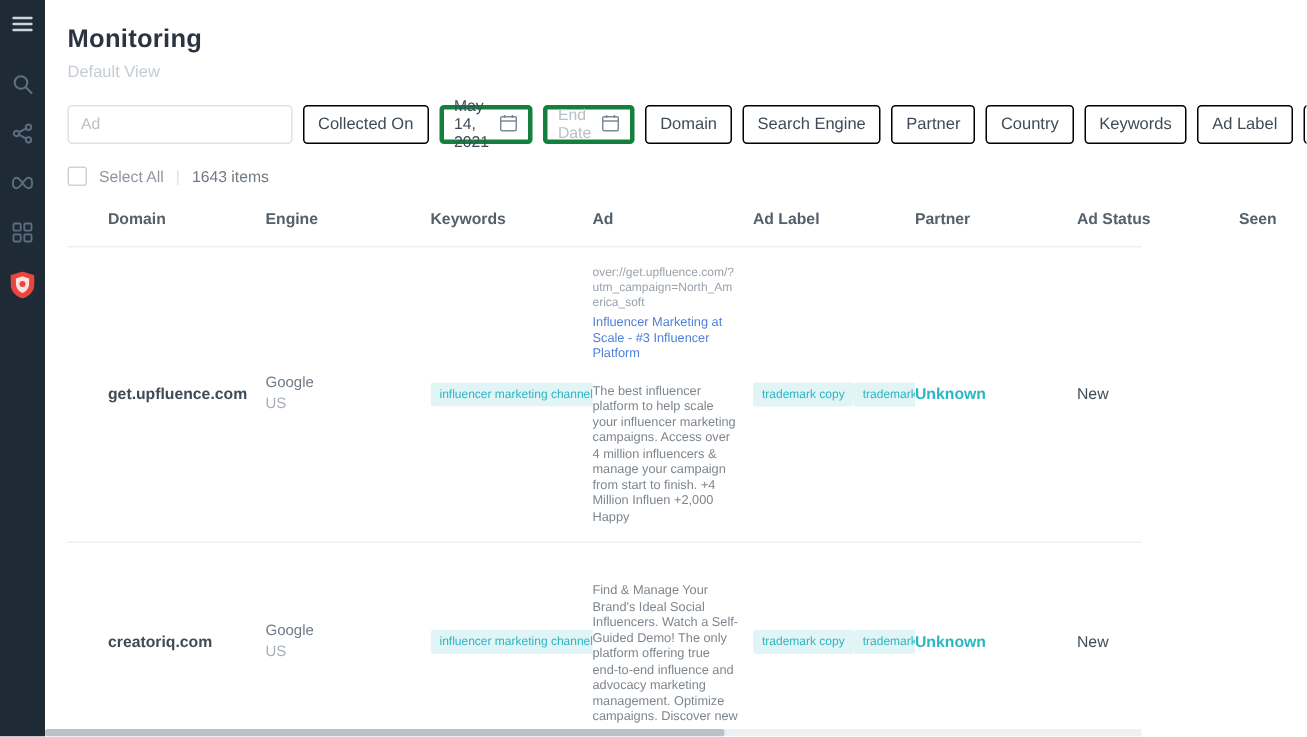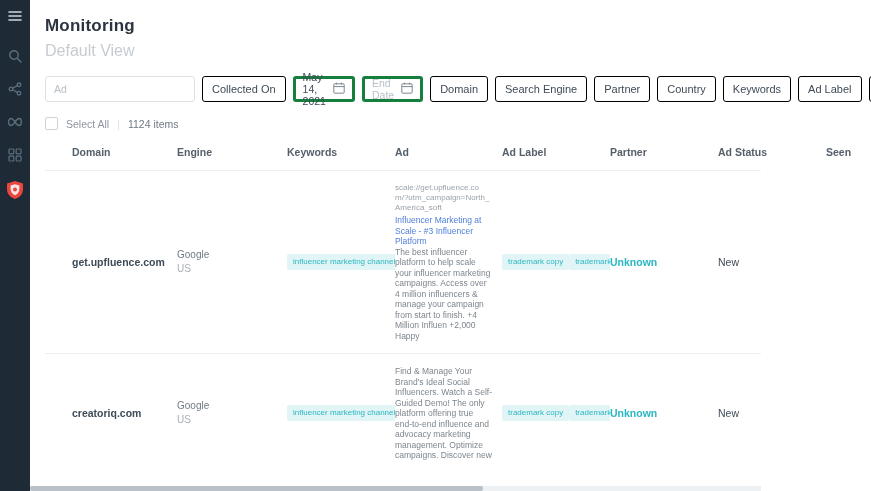--- a/index.html
+++ b/index.html
@@ -11,21 +11,21 @@
   .sidebar { width:30px; height:100%; background:#1e2b36; flex:0 0 30px;
     display:flex; flex-direction:column; align-items:center; padding-top:9px; }
   .side-icon { width:16px; height:14px; display:flex; align-items:center; justify-content:center; cursor:pointer; }
   .side-icon + .side-icon { margin-top:19px; }
   .side-icon.search-gap { margin-top:26px; }
   .side-icon.shield { height:18px; }
 
   
   .main { flex:1; padding:16px 0 0 15px; position:relative; min-width:0; }
   h1.page-title { font-size:17px; font-weight:bold; color:#2b3440; letter-spacing:0.2px; }
-  .subtitle { margin-top:6px; font-size:16px; color:#c5ccd2; cursor:pointer; }
+  .subtitle { margin-top:6px; font-size:11px; color:#c5ccd2; cursor:pointer; }
 
   
   .filter-bar { display:flex; align-items:center; gap:7px; margin-top:16px; }
   .ad-input { width:150px; height:26px; border:1px solid #dde2e6; border-radius:3px;
     padding:0 8px; font-size:10.5px; color:#414d59; outline:none; font-family:inherit; }
   .ad-input::placeholder { color:#b8c0c7; }
   .fbtn { height:26px; padding:0 9px; background:#fff; border:1px solid #000000;
     border-radius:3px; font-size:11px; color:#3f4b57; cursor:pointer; white-space:nowrap;
     font-family:inherit; }
   .date-field { height:26px; border:3px solid #15803d; border-radius:3px; background:#fff;
@@ -51,21 +51,21 @@
   .cell { font-size:10.5px; overflow:hidden; padding-right:10px; }
   .cell.domain { font-weight:bold; color:#3f4b57; }
   .engine-name { color:#707a84; font-size:10px; line-height:14px; }
   .engine-region { color:#a8b0b8; font-size:10px; line-height:14px; }
   .tag { display:inline-block; background:#e1f4f6; color:#2ab7c3; font-size:8px;
     line-height:10px; padding:3px 6px; border-radius:2px; white-space:nowrap; }
   .labels .tag { margin:3px 0; }
   .labels { display:flex; flex-direction:row; align-items:flex-start; }
   .ad-url { font-size:8px; color:#9aa3ab; line-height:10px; word-break:break-all; }
   .ad-title { font-size:8.5px; color:#4e7fd9; line-height:10.5px; margin-top:2px; cursor:pointer; }
-  .ad-desc { font-size:8.5px; color:#7d868e; line-height:10.5px; margin-top:0; }
+  .ad-desc { font-size:8.5px; color:#7d868e; line-height:10.5px; margin-top:14px; }
   .cell.partner { color:#2ab7c3; font-weight:bold; cursor:pointer; }
   .cell.status { color:#3f4b57; }
 
   
   .hscroll-track { position:absolute; left:30px; right:0; bottom:0; height:5px; background:#eef1f3; }
   .hscroll-thumb { position:absolute; left:0; top:0; height:5px; width:62%; background:#b9c2c9; border-radius:2px; cursor:grab; }
 </style>
 </head>
 <body>
 
@@ -164,21 +164,21 @@
           <button class="fbtn">Keywords</button>
           <button class="fbtn">Ad Label</button>
           <button class="fbtn">Ad Status</button>
         </span>
     </div>
 
     <div class="select-bar">
       <span class="checkbox"></span>
       <span class="select-label">Select All</span>
       <span class="sep">|</span>
-      <span class="items-count">1124 items</span>
+      <span class="items-count">1643 items</span>
     </div>
 
     <div class="table">
       <div class="grid-row thead" id="table-header-row">
           <div class="hcell">Domain</div>
           <div class="hcell">Engine</div>
           <div class="hcell">Keywords</div>
           <div class="hcell">Ad</div>
           <div class="hcell">Ad Label</div>
           <div class="hcell">Partner</div>
@@ -187,21 +187,21 @@
         </div>
       <div id="table-body">
   <div class="grid-row trow">
     <div class="cell domain">get.upfluence.com</div>
     <div class="cell engine">
       <div class="engine-name">Google</div>
       <div class="engine-region">US</div>
     </div>
     <div class="cell keywords"><span class="tag">influencer marketing channel</span></div>
     <div class="cell ad">
-      <div class="ad-url">scale://get.upfluence.com/?utm_campaign=North_America_soft</div>
+      <div class="ad-url">over://get.upfluence.com/?utm_campaign=North_America_soft</div>
       <div class="ad-title">Influencer Marketing at Scale - #3 Influencer Platform</div>
       <div class="ad-desc">The best influencer platform to help scale your influencer marketing campaigns. Access over 4 million influencers &amp; manage your campaign from start to finish. +4 Million Influen +2,000 Happy</div>
     </div>
     <div class="cell labels">
               <span class="tag">trademark copy</span>
               <span class="tag">trademark keyword</span>
             </div>
     <div class="cell partner">Unknown</div>
     <div class="cell status">New</div>
     <div class="cell seen"></div>

